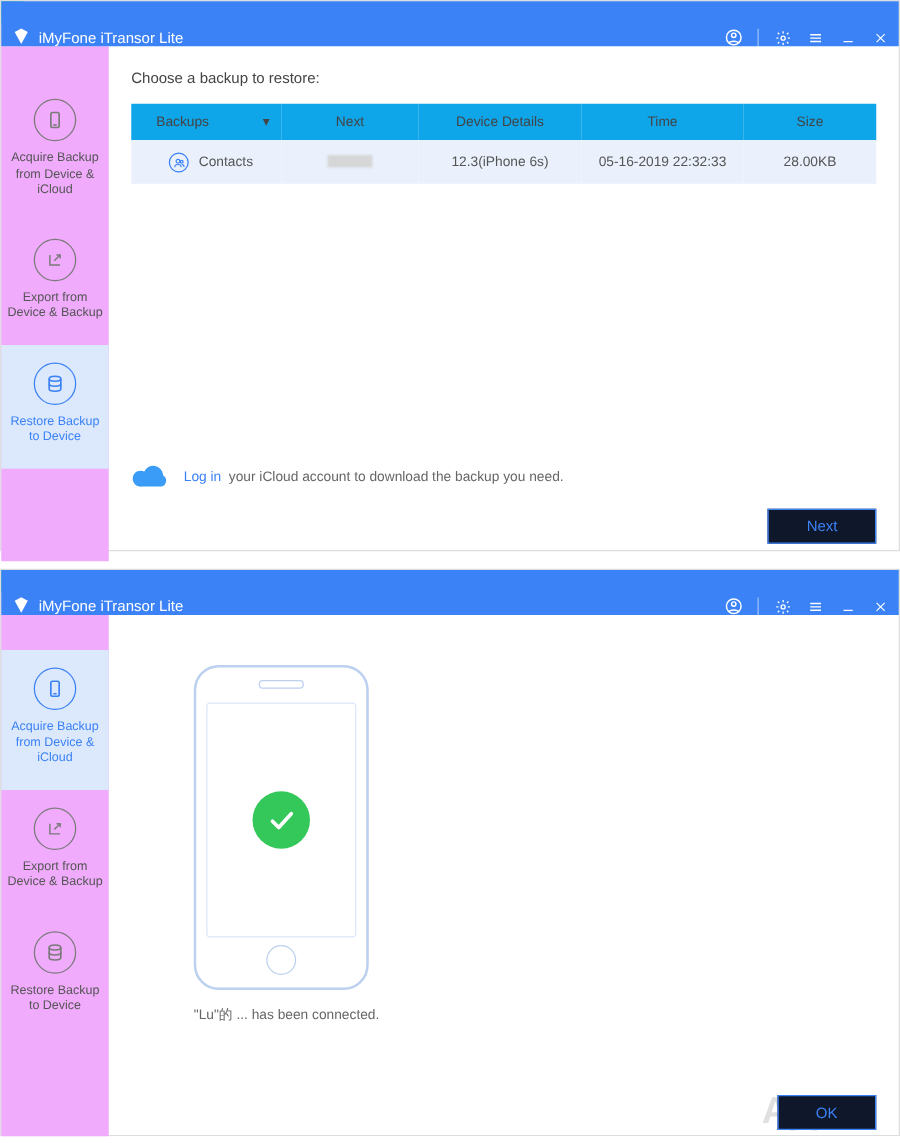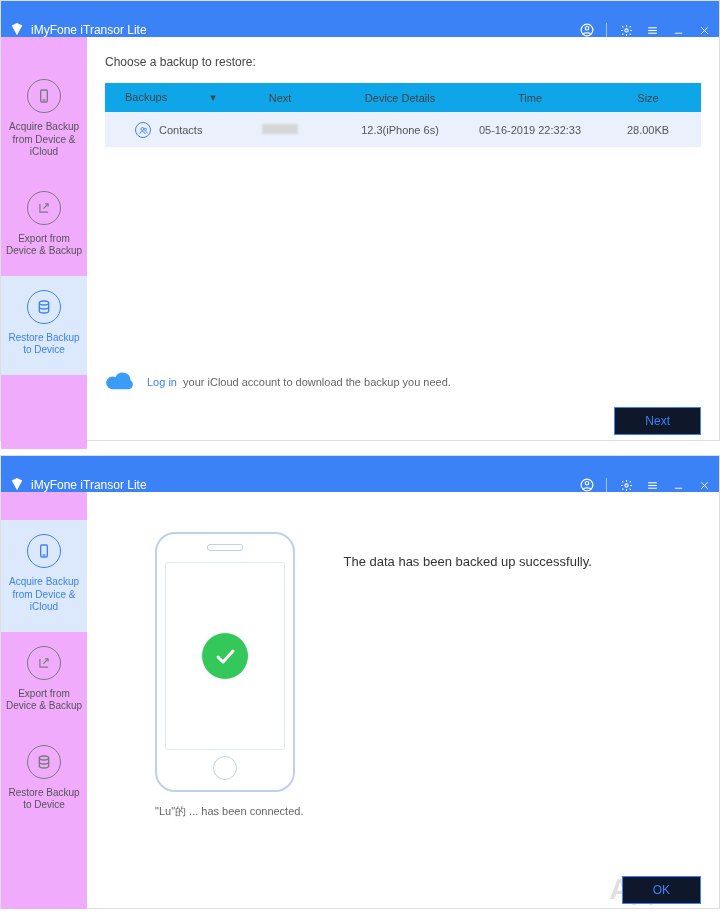--- a/index.html
+++ b/index.html
@@ -271,21 +271,20 @@
               <div class="green-check">
                 <svg width="24" height="24" viewBox="0 0 24 24" fill="none" stroke="#fff" stroke-width="3" stroke-linecap="round" stroke-linejoin="round">
                     <polyline points="5 13 10 18 20 7"></polyline>
                   </svg>
               </div>
             </div>
           </div>
           <div class="device-status">"Lu"的 ... has been connected.</div>
         </div>
         <div class="msg-col">
-          <div class="msg-heading">The data has been backed up successfully.</div>
         </div>
       </div>
 
       <div class="watermark">AppSo</div>
       <button class="action-btn">OK</button>
     </div>
   </div>
 </div>
 
 </body></html>

